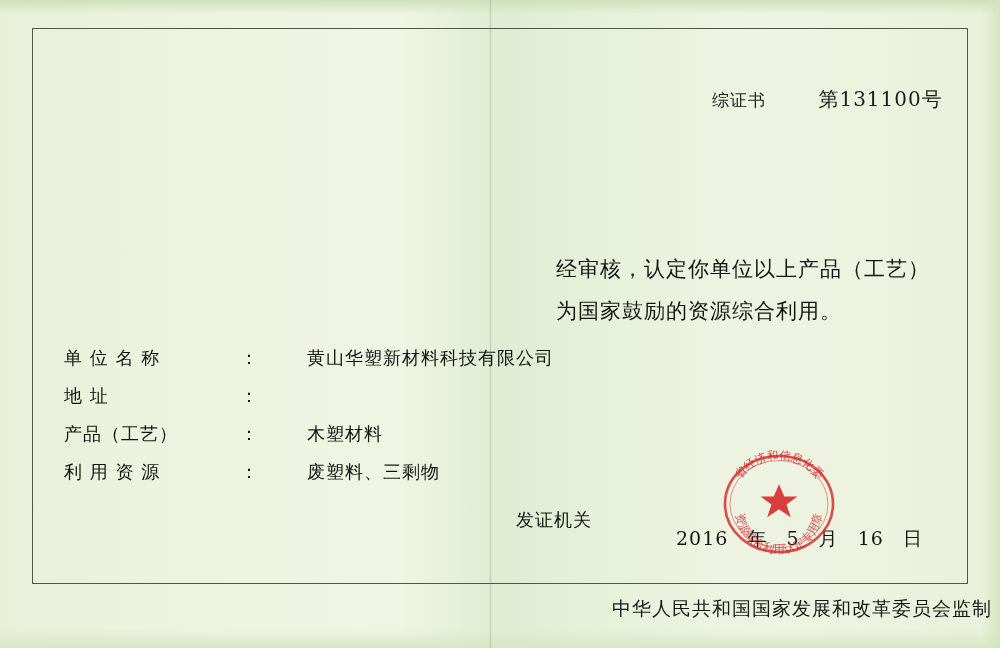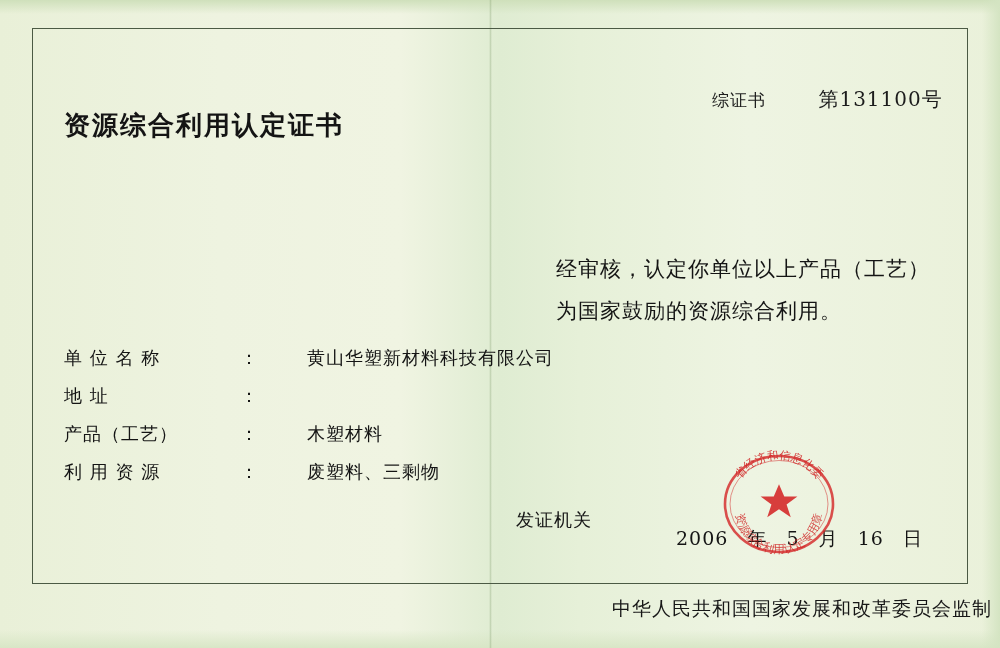--- a/index.html
+++ b/index.html
@@ -208,21 +208,20 @@
   <div class="edge-right"></div>
   <div class="fold left"></div>
 
   <div class="border-frame"></div>
 
   <div class="cert-number">
     <span class="num-label">综证书</span>
     <span class="num-value">第131100号</span>
   </div>
 
-  <div class="title">资源综合利用认定证书</div>
 
 
   <div class="statement">经审核，认定你单位以上产品（工艺）为国家鼓励的资源综合利用。</div>
 
   <div class="fields">
     <div class="field-row">
       <span class="field-label">单 位 名 称</span>
       <span class="field-colon">：</span>
       <span class="field-value">黄山华塑新材料科技有限公司</span>
     </div>
@@ -239,21 +238,21 @@
     <div class="field-row">
       <span class="field-label">利 用 资 源</span>
       <span class="field-colon">：</span>
       <span class="field-value">废塑料、三剩物</span>
     </div>
   </div>
 
   <div class="issuer-label">发证机关</div>
 
   <div class="issue-date">
-    <span class="d-year">2006</span>
+    <span class="d-year">2016</span>
     <span>年</span>
     <span>5</span>
     <span>月</span>
     <span>16</span>
     <span>日</span>
   </div>
 
   <div class="seal">
     <svg width="130" height="118" viewBox="0 0 130 118" xmlns="http://www.w3.org/2000/svg">
       <defs>

